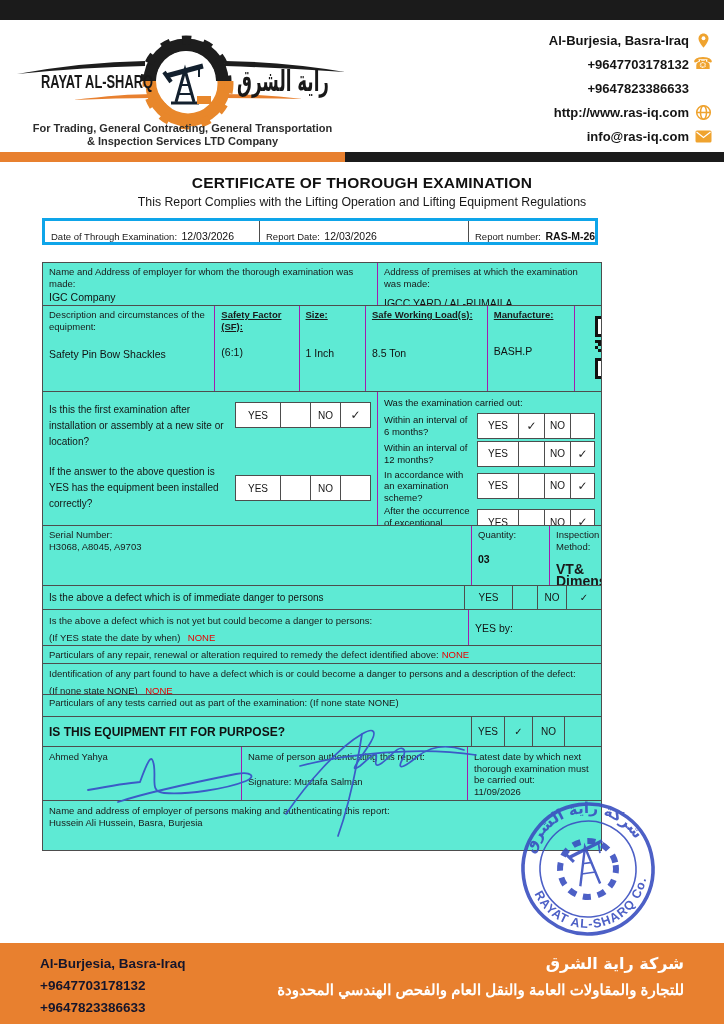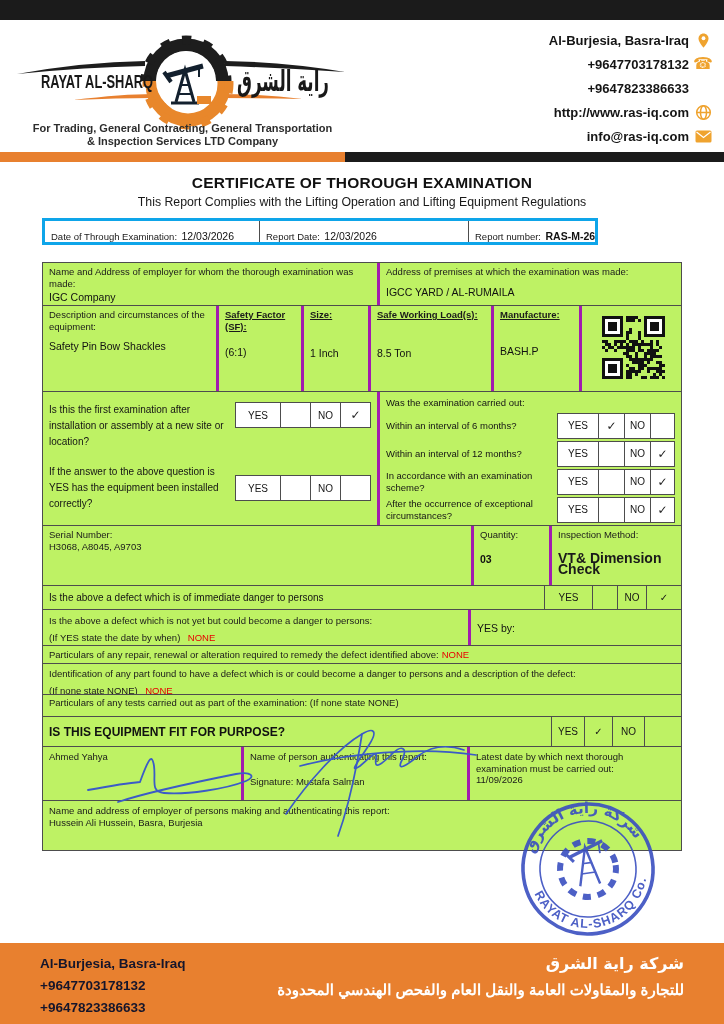--- a/index.html
+++ b/index.html
@@ -31,24 +31,24 @@
             display:flex; border:3px solid #0ea5e9; }
   .dcell { border-left:1px solid #4d4d4d; padding:5px 6px 0 6px; white-space:nowrap; overflow:hidden; }
   .dcell:first-child { border-left:none; }
   .lbl  { font-size:9.5px; line-height:11.5px; color:#1a1a1a; }
   .val  { font-size:10.5px; color:#111; }
   .b    { font-weight:bold; }
   .u    { text-decoration:underline; }
   .red  { color:#e80000; margin-left:3px; }
   .olive { color:#6b7030; }
 
-  .mtable { position:absolute; left:42px; top:262px; width:640px; border:1px solid #4d4d4d; background:#bef264; }
+  .mtable { position:absolute; left:42px; top:262px; width:560px; border:1px solid #4d4d4d; background:#5eead4; }
   .mrow { display:flex; border-top:1px solid #4d4d4d; }
   .mrow:first-child { border-top:none; }
-  .mcell { border-left:3px solid #a21caf; padding:3px 6px; overflow:hidden; }
+  .mcell { border-left:1px solid #a21caf; padding:3px 6px; overflow:hidden; }
   .mcell:first-child { border-left:none; }
 
   
   .ynbox { display:flex; border:1px solid #4d4d4d; height:26px; background:#fff; flex:none; }
   .yncell { border-left:1px solid #4d4d4d; display:flex; align-items:center; justify-content:center;
             font-size:10px; color:#161616; }
   .yncell:first-child { border-left:none; }
   .chk { font-size:12px; font-weight:bold; color:#222; font-family:"DejaVu Sans", sans-serif; }
   .ynbox .w44{width:44px} .ynbox .w30{width:30px}
   .ynbox .w40{width:40px} .ynbox .w26{width:26px} .ynbox .w24{width:24px}
@@ -198,21 +198,21 @@
       </div>
       <div class="mcell" style="flex:1">
         <div class="lbl">Address of premises at which the examination was made:</div>
         <div class="val" style="margin-top:8px">IGCC YARD / AL-RUMAILA</div>
       </div>
     </div>
 
     <div class="mrow" style="height:86px">
       <div class="mcell" style="width:173px">
         <div class="lbl">Description and circumstances of the equipment:</div>
-        <div class="val" style="margin-top:8px">Safety Pin Bow Shackles</div>
+        <div class="val" style="margin-top:16px">Safety Pin Bow Shackles</div>
       </div>
       <div class="mcell" style="width:85px">
         <div class="lbl b u">Safety Factor (SF):</div>
         <div class="val" style="margin-top:14px">(6:1)</div>
       </div>
       <div class="mcell" style="width:67px">
         <div class="lbl b u">Size:</div>
         <div class="val" style="margin-top:26px">1 Inch</div>
       </div>
       <div class="mcell" style="width:123px">

